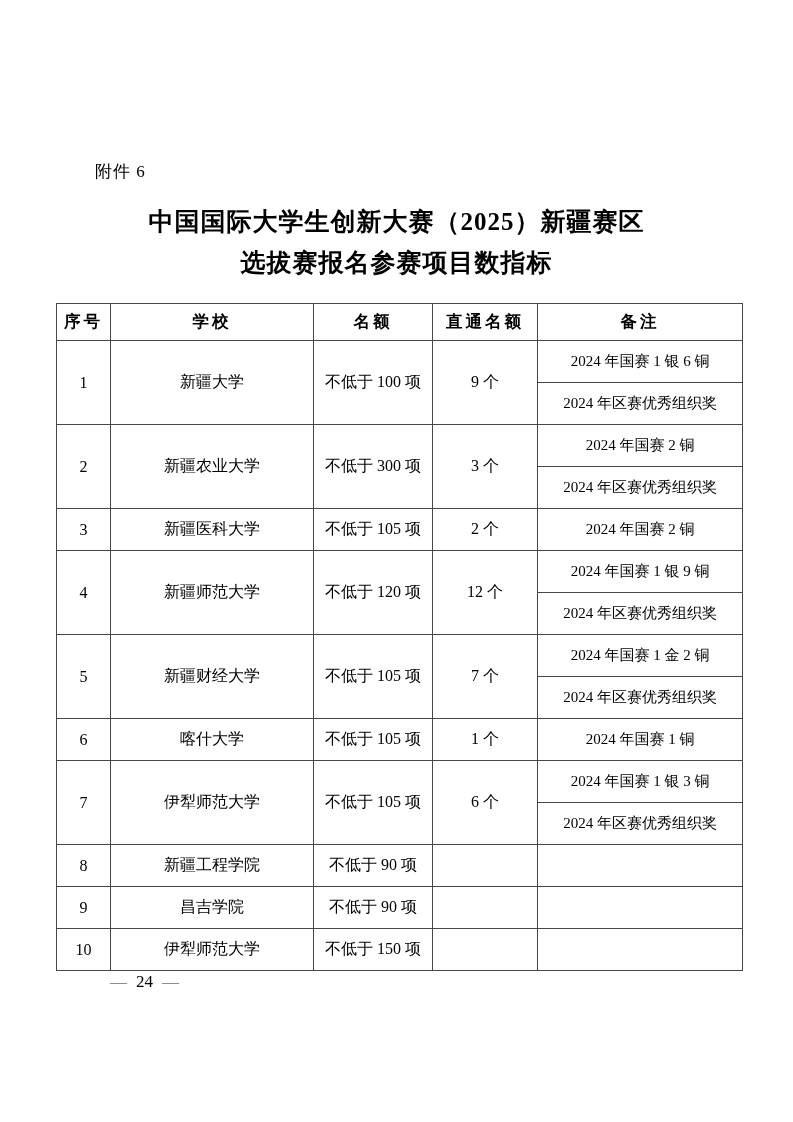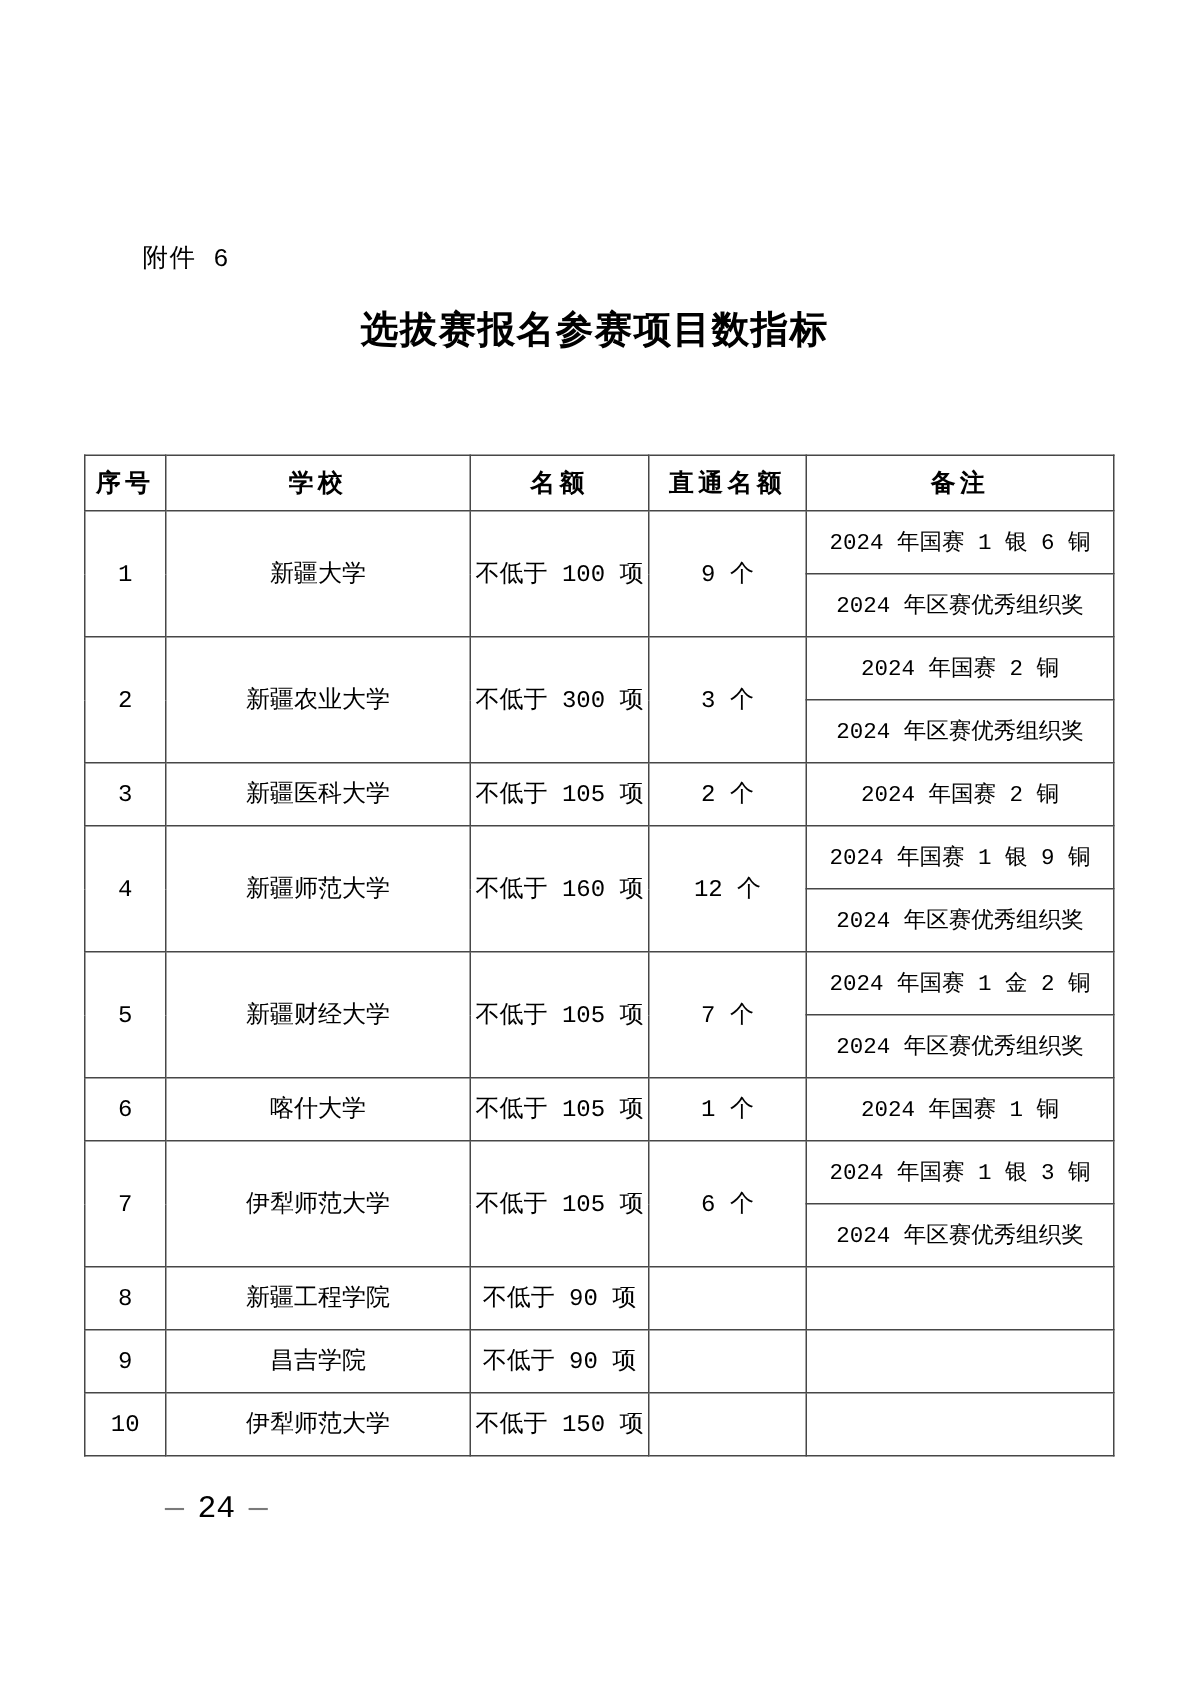--- a/index.html
+++ b/index.html
@@ -5,21 +5,21 @@
   html, body {
     margin: 0;
     padding: 0;
     background: #ffffff;
   }
   .page {
     position: relative;
     width: 793px;
     height: 1122px;
     background: #ffffff;
-    font-family: Liberation Mono, monospace;
+    font-family: Liberation Serif, serif;
     color: #000000;
     overflow: hidden;
   }
   .attachment-label {
     position: absolute;
     left: 95px;
     top: 160px;
     font-size: 17px;
     letter-spacing: 1px;
   }
@@ -56,36 +56,37 @@
   .doc-table tbody tr { height: 42px; }
   .doc-table th {
     font-weight: bold;
     letter-spacing: 3px;
     font-size: 16.5px;
   }
   .doc-table td.remark { font-size: 15px; }
   .page-footer {
     position: absolute;
     left: 101px;
-    top: 995px;
-    font-size: 21px;
+    top: 972px;
+    font-size: 17px;
   }
   .page-footer .dash {
     color: #7a7a7a;
     margin: 0 9px;
   }
 </style>
 </head>
 <body>
 
 <div class="page">
 
   <div class="attachment-label">附件 6</div>
 
   <div class="doc-title">
+    <div>中国国际大学生创新大赛（2025）新疆赛区</div>
     <div>选拔赛报名参赛项目数指标</div>
   </div>
 
   <table class="doc-table">
     <colgroup>
       <col style="width:54px">
       <col style="width:203px">
       <col style="width:119px">
       <col style="width:105px">
       <col style="width:205px">
@@ -123,21 +124,21 @@
         <tr>
           <td>3</td>
           <td>新疆医科大学</td>
           <td>不低于 105 项</td>
           <td>2 个</td>
           <td class="remark">2024 年国赛 2 铜</td>
         </tr>
         <tr>
           <td rowspan="2">4</td>
           <td rowspan="2">新疆师范大学</td>
-          <td rowspan="2">不低于 160 项</td>
+          <td rowspan="2">不低于 120 项</td>
           <td rowspan="2">12 个</td>
           <td class="remark">2024 年国赛 1 银 9 铜</td>
         </tr>
         <tr>
           <td class="remark">2024 年区赛优秀组织奖</td>
         </tr>
         <tr>
           <td rowspan="2">5</td>
           <td rowspan="2">新疆财经大学</td>
           <td rowspan="2">不低于 105 项</td>

